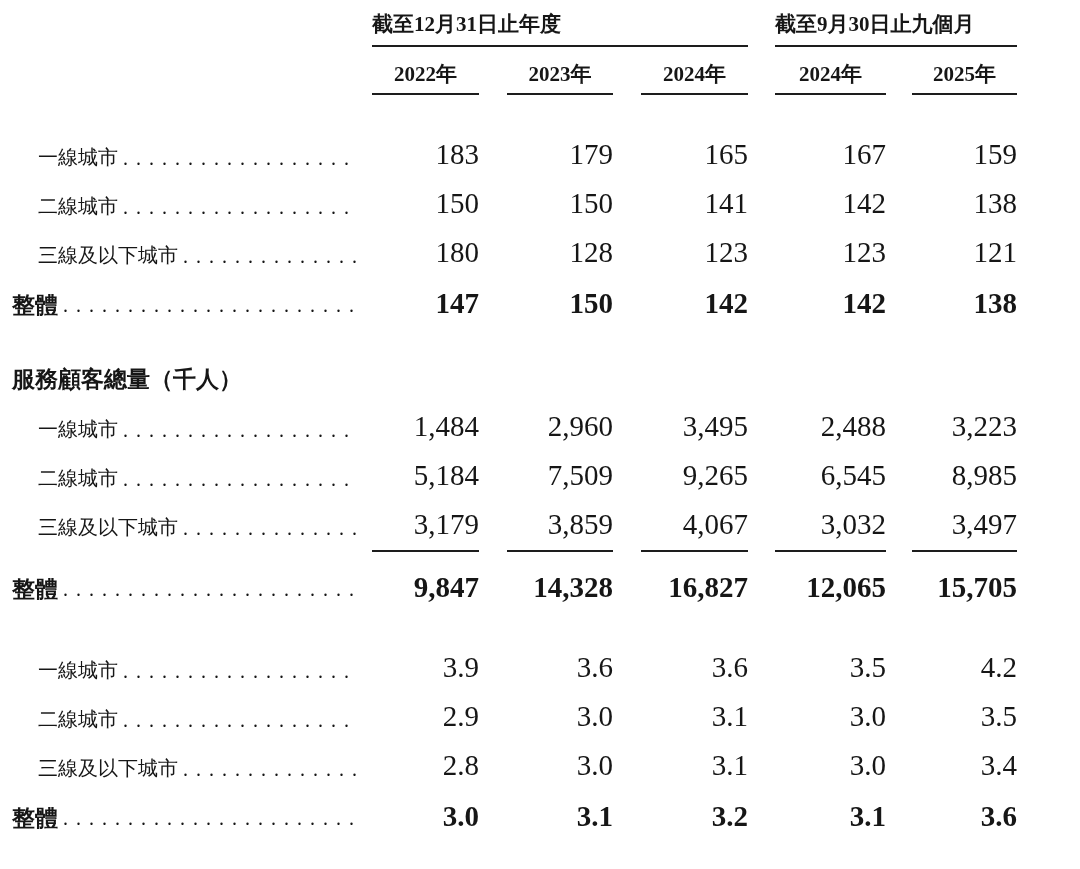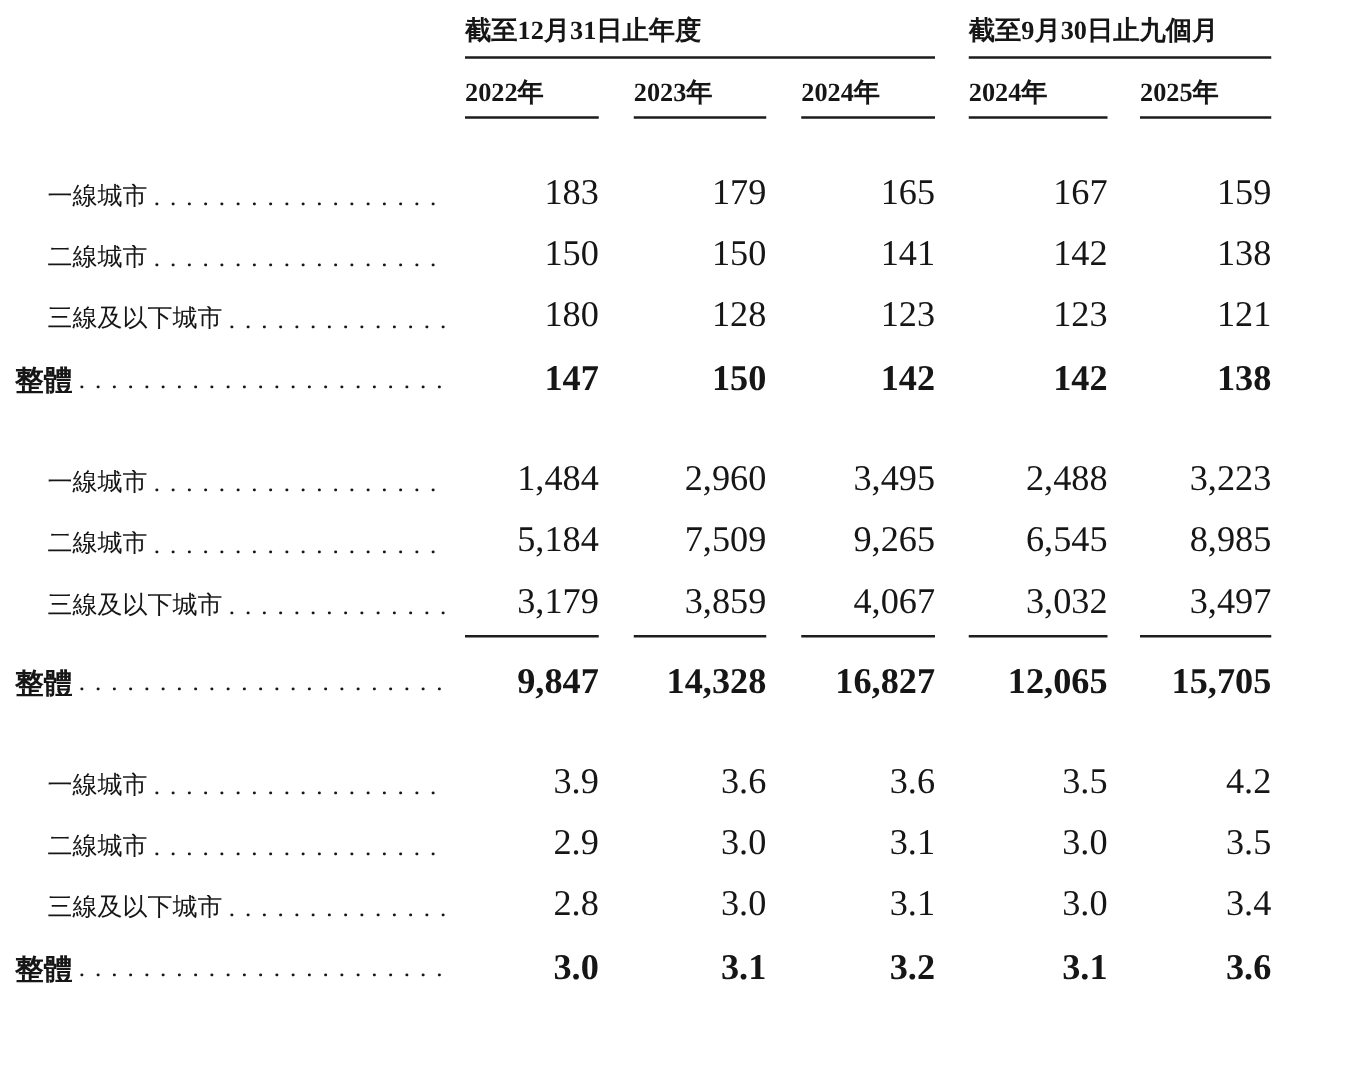--- a/index.html
+++ b/index.html
@@ -27,21 +27,21 @@
     padding-bottom: 7px;
     border-bottom: 2px solid var(--rule);
     white-space: nowrap;
   }
   .g1 { flex: 0 0 376px; }
   .g2 { flex: 0 0 242px; margin-left: 27px; }
 
   .yr-row { margin-top: 13px; }
   .yr {
     display: block;
-    text-align: left;
+    text-align: center;
     font-weight: bold;
     font-size: 21px;
     padding-bottom: 5px;
     border-bottom: 2px solid var(--rule);
     white-space: nowrap;
   }
 
   
   .row { display: flex; align-items: baseline; }
   .label-wrap {
@@ -217,20 +217,21 @@
               <span class="num">142</span>
             </div>
             <div class="val">
               <span class="num">138</span>
             </div>
           </div>
 </div>
   </section>
 
   <section class="section">
+    <h2 class="section-title"><span class="t">服務顧客總量</span><sup class="note"></sup><span class="u">（千人）</span></h2>
     <div class="rows">
   <div class="row data-row">
     <div class="label-wrap">
       <span class="lbl">一線城市</span>
       <span class="dots">................................................................................</span>
     </div>
   <div class="val">
               <span class="num">1,484</span>
             </div>
             <div class="val">

